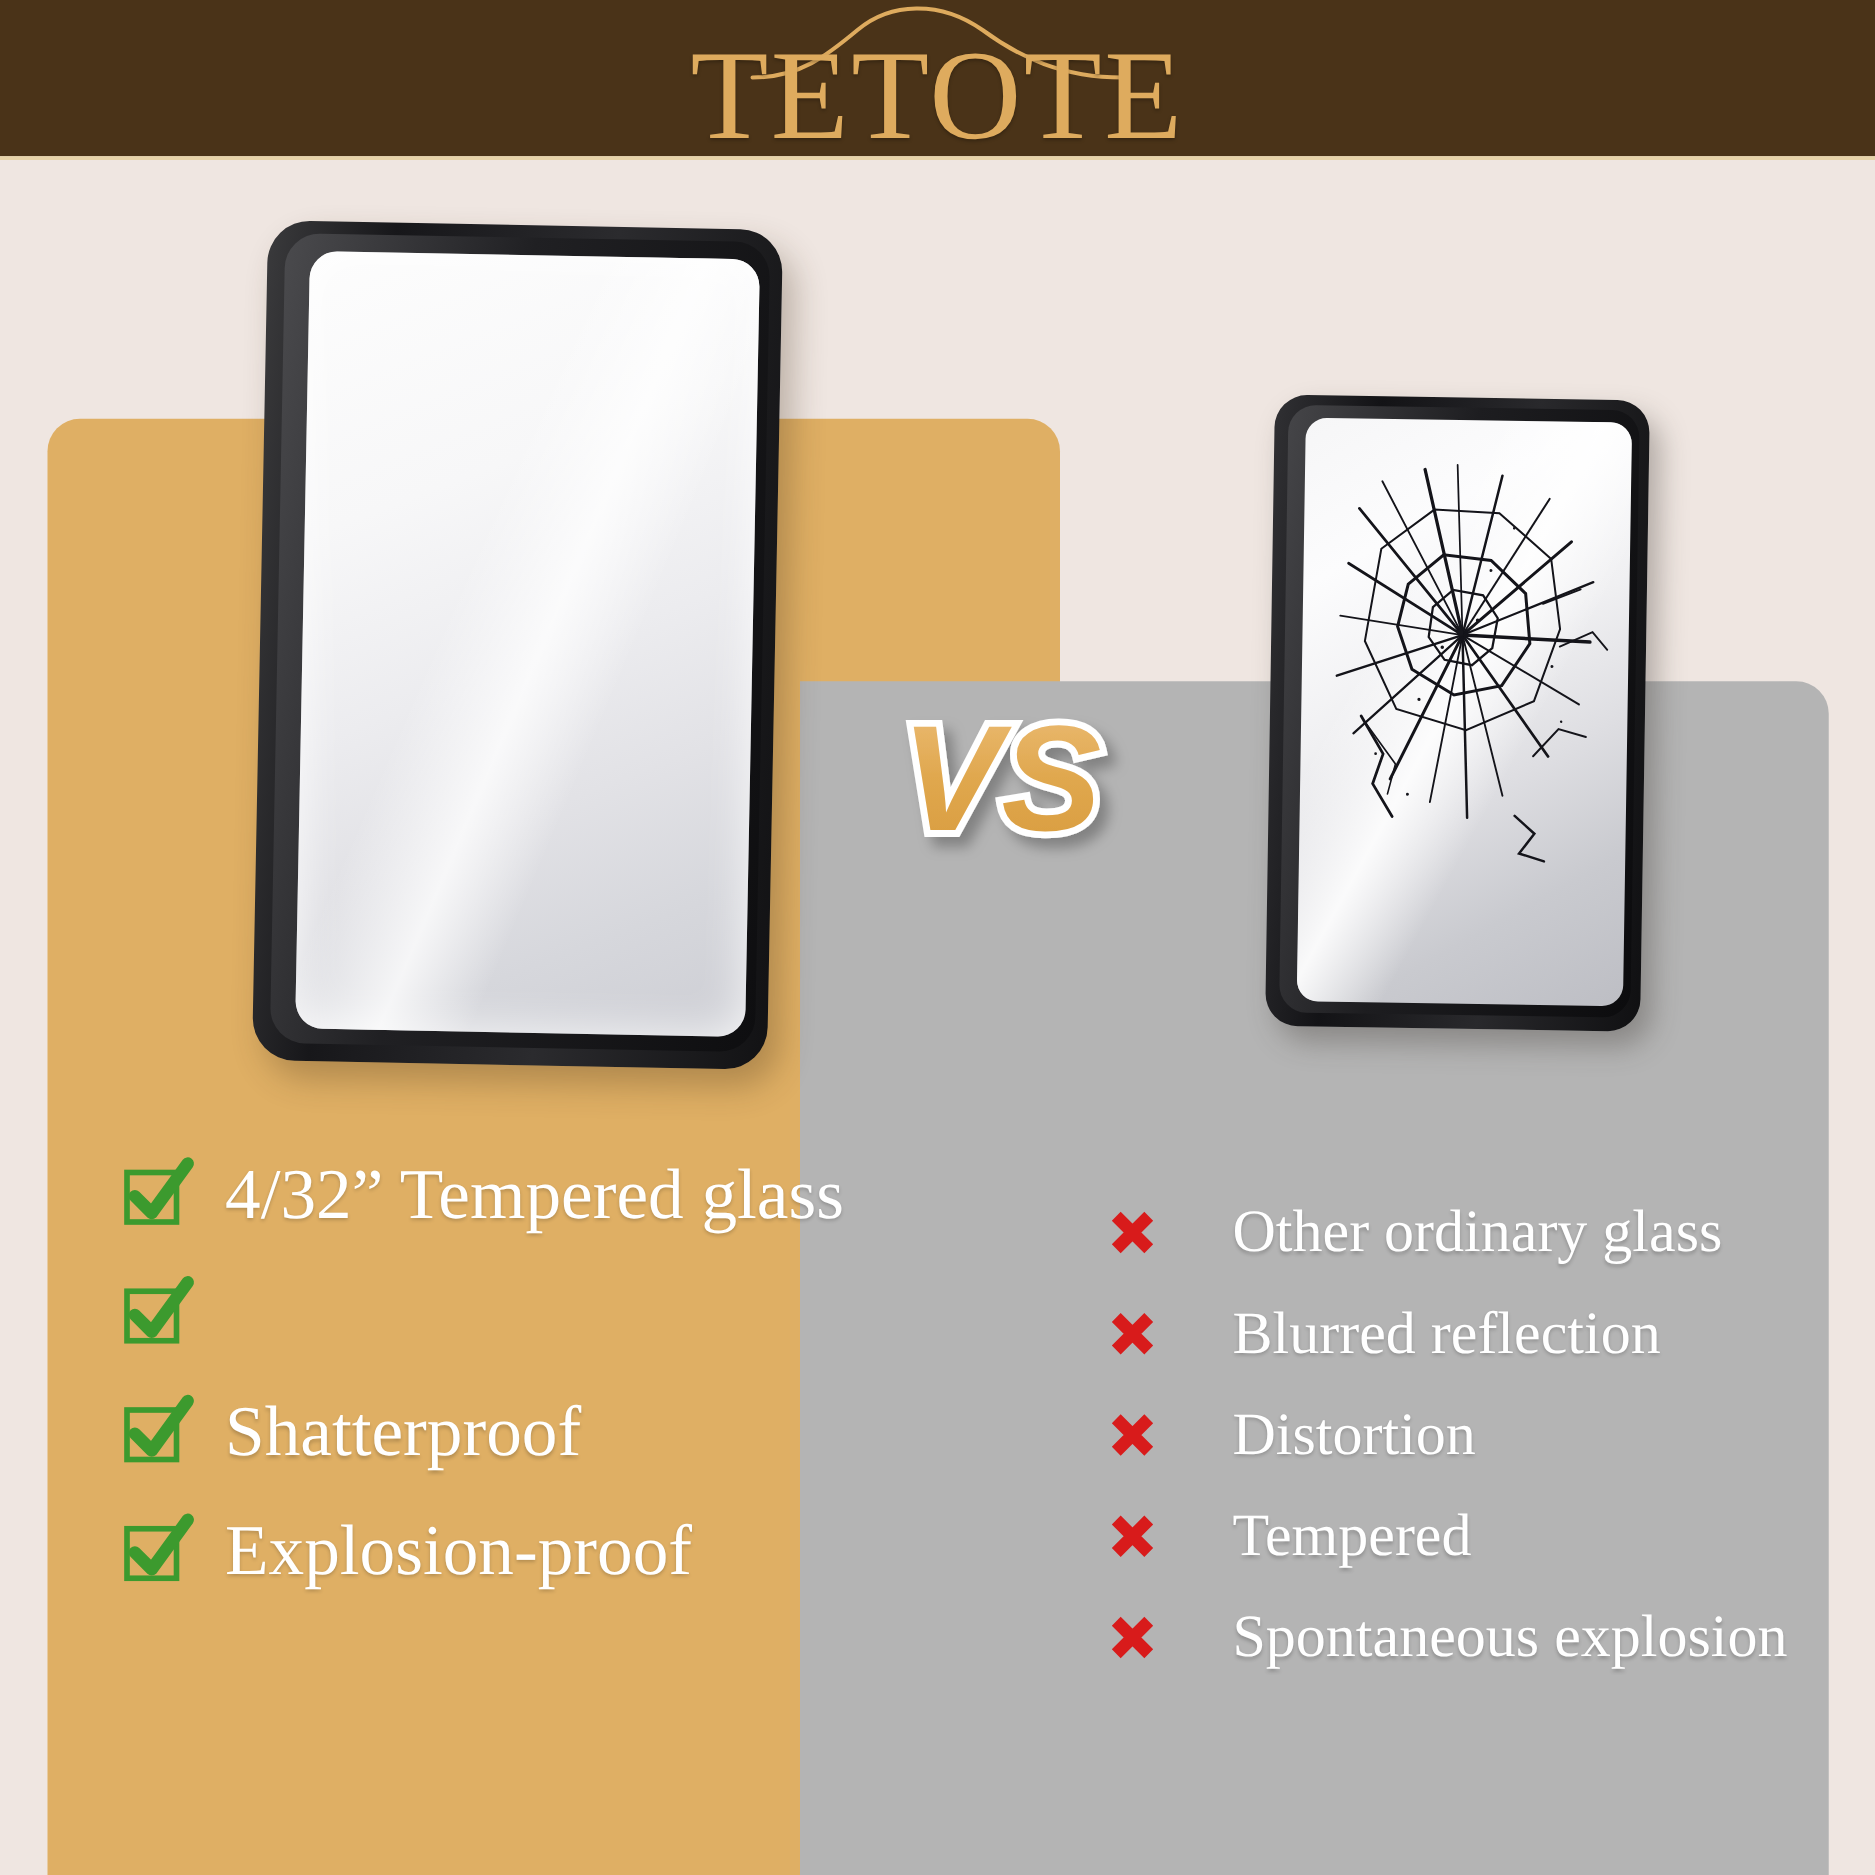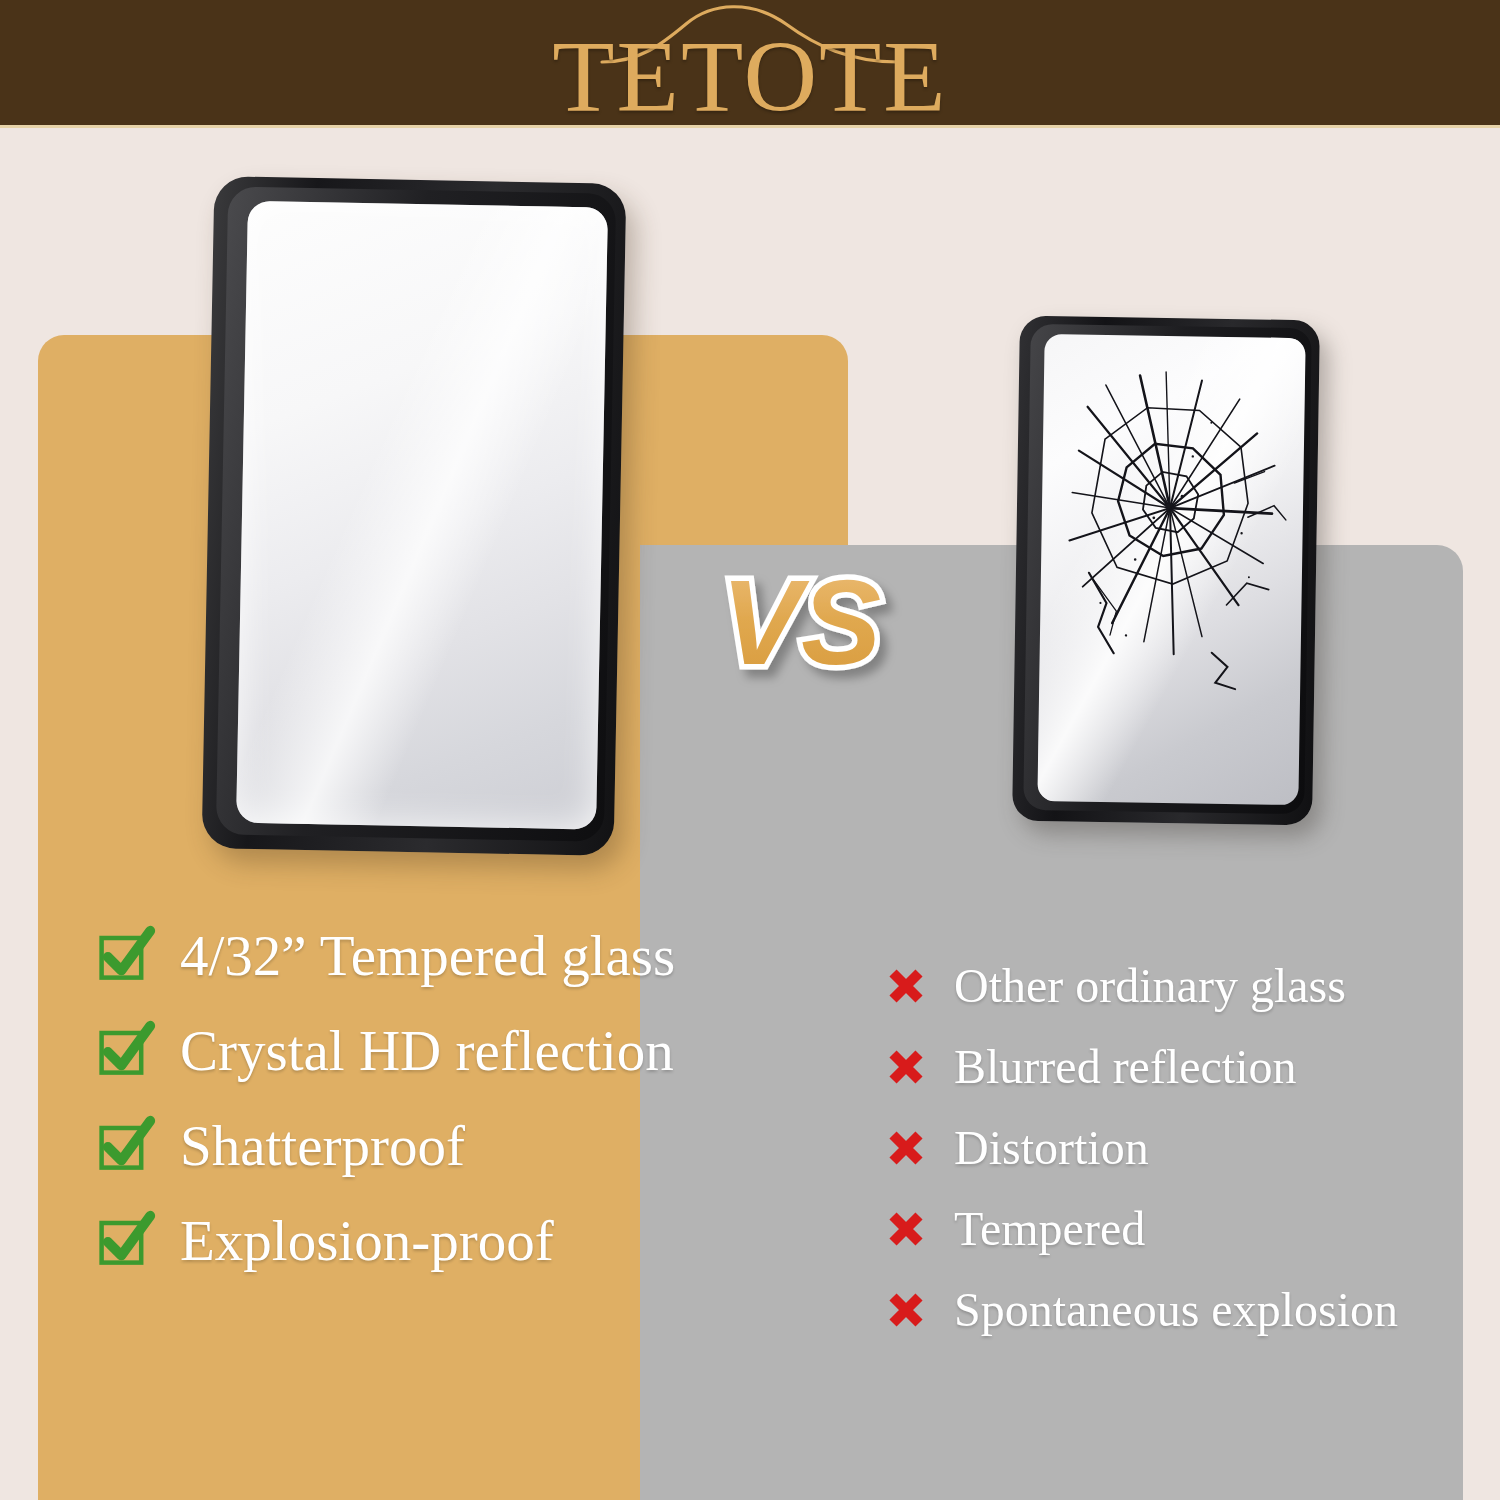--- a/index.html
+++ b/index.html
@@ -185,21 +185,21 @@
     position: absolute;
     left: 886px;
     top: 945px;
     width: 580px;
   }
   .row {
     display: flex;
     align-items: center;
   }
   .list-pros .row { height: 95px; }
-  .list-cons .row { height: 81px; }
+  .list-cons .row { height: 81px; gap: 32px; }
 
   .check-icon {
     width: 54px;
     height: 54px;
     flex: 0 0 54px;
     margin-right: 28px;
     position: relative;
   }
   .check-icon svg { width: 100%; height: 100%; overflow: visible; }
 
@@ -330,21 +330,20 @@
       </span>
       <span class="row-label">4/32” Tempered glass</span>
     </div>
     <div class="row">
       <span class="check-icon">
         <svg viewBox="0 0 60 60" aria-hidden="true">
           <rect x="4" y="10" width="44" height="44" fill="none" stroke="#3C9A2E" stroke-width="5"></rect>
           <path d="M11 31 L 26 46 L 58 2" fill="none" stroke="#3C9A2E" stroke-width="11" stroke-linecap="round" stroke-linejoin="round"></path>
         </svg>
       </span>
-      <span class="row-label">Crystal HD reflection</span>
     </div>
     <div class="row">
       <span class="check-icon">
         <svg viewBox="0 0 60 60" aria-hidden="true">
           <rect x="4" y="10" width="44" height="44" fill="none" stroke="#3C9A2E" stroke-width="5"></rect>
           <path d="M11 31 L 26 46 L 58 2" fill="none" stroke="#3C9A2E" stroke-width="11" stroke-linecap="round" stroke-linejoin="round"></path>
         </svg>
       </span>
       <span class="row-label">Shatterproof</span>
     </div>

